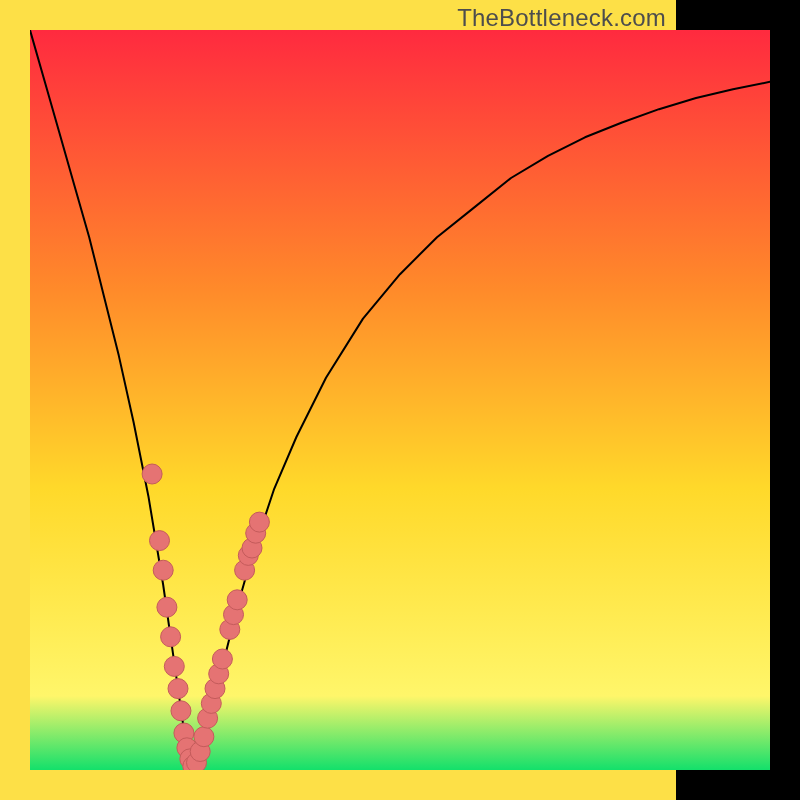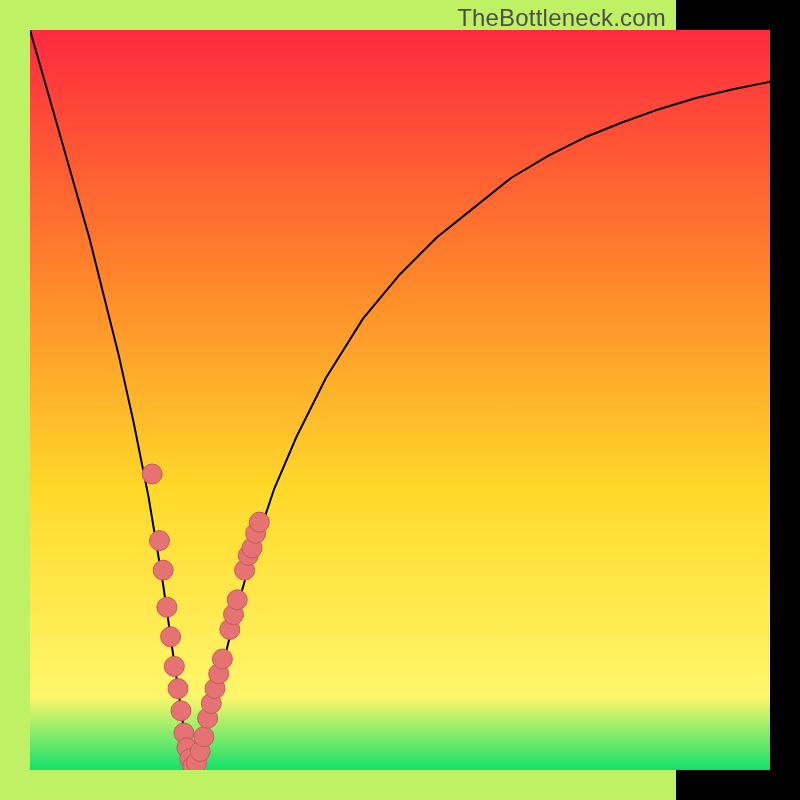--- a/index.html
+++ b/index.html
@@ -10,21 +10,21 @@
     overflow: hidden;
     background: #000;
     font-family: Arial, Helvetica, sans-serif;
   }
   .frame {
     position: absolute;
     left: 0;
     top: 0;
     width: 676px;
     height: 800px;
-    background: #bef264;
+    background: #fde047;
   }
   .plot-area {
     position: absolute;
     left: 30px;
     top: 30px;
     width: 740px;
     height: 740px;
   }
   .watermark {
     position: absolute;

